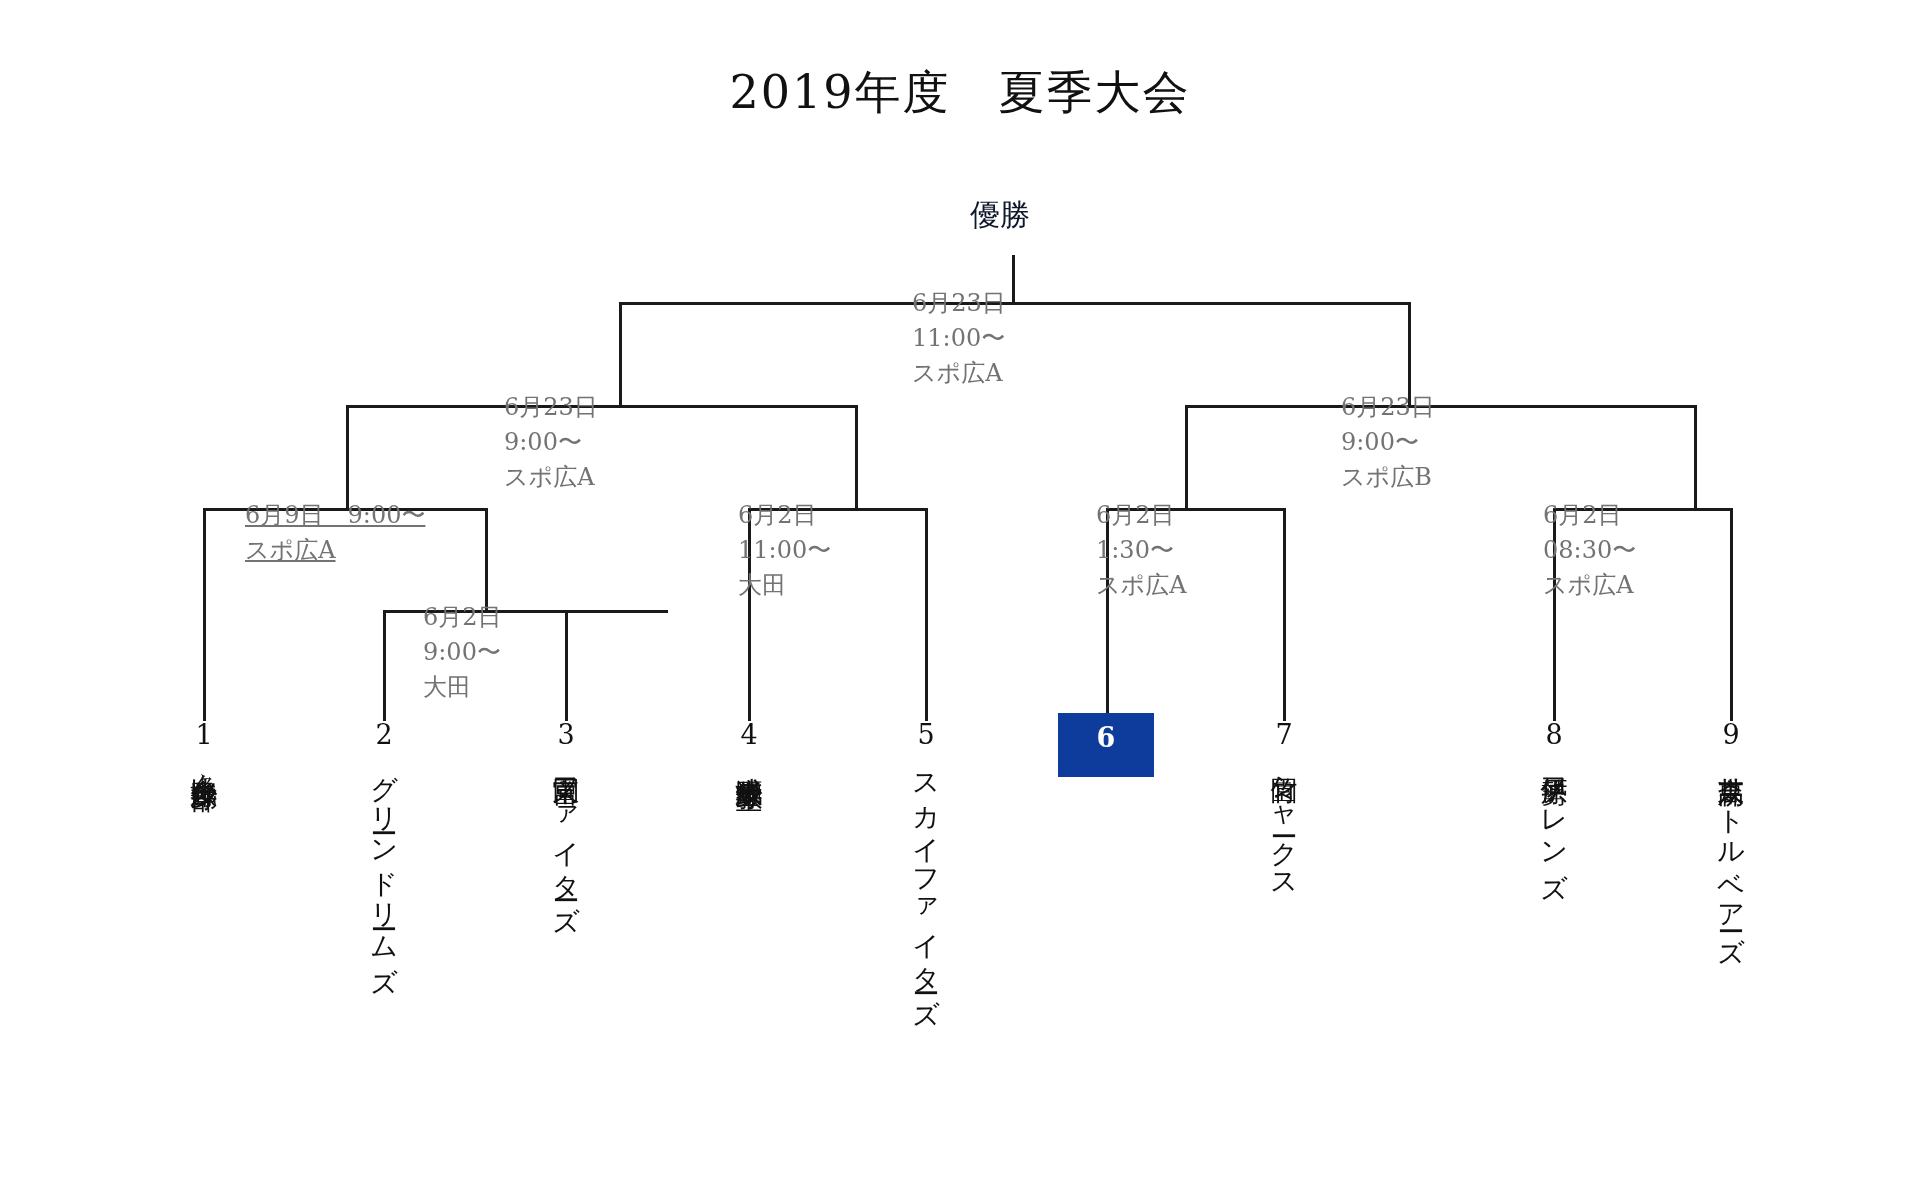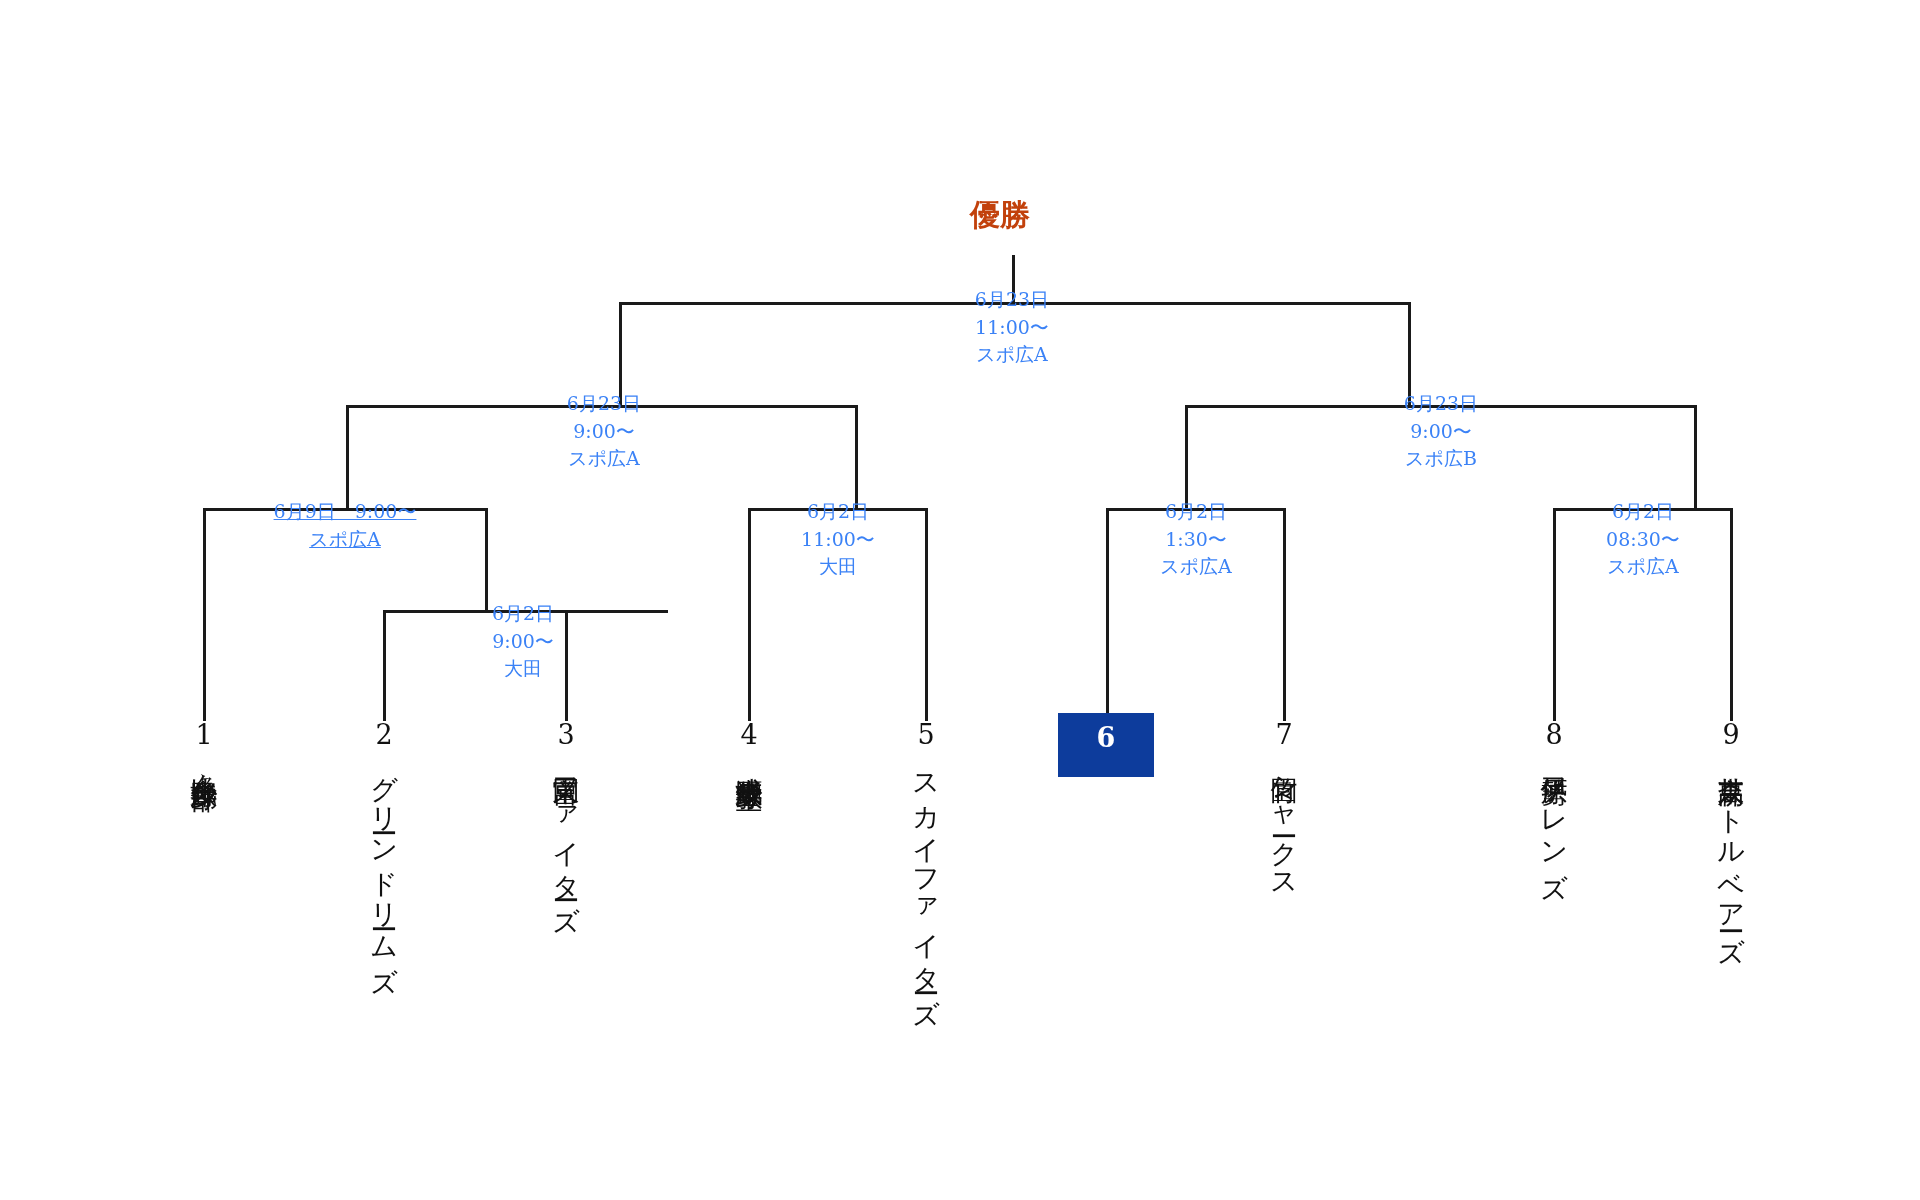--- a/index.html
+++ b/index.html
@@ -21,36 +21,34 @@
     letter-spacing:2px;
     color:#111;
     white-space:pre;
   }
 
   
   .champion{
     position:absolute;
     font-size:30px;
     text-align:center;
-    color:#c2410c;
+    color:#0f172a;
     white-space:nowrap;
-    font-weight:bold;
   }
 
   
   .hline{position:absolute;background:#1a1a1a;height:3px;}
   .vline{position:absolute;background:#1a1a1a;width:3px;}
 
   
   .match{
     position:absolute;
-    text-align:center;
-    font-size:19px;
+    font-size:24px;
     line-height:1.45;
-    color:#3b82f6;
+    color:#737373;
     white-space:nowrap;
   }
   .match div{display:block;}
 
   
   .team{
     position:absolute;
     width:96px;
     text-align:center;
     color:#111;
@@ -79,20 +77,21 @@
     padding-bottom:10px;
     width:96px;
   }
   .team.hl .seed,.team.hl .tname{color:#ffffff;font-weight:bold;}
 </style>
 </head>
 <body>
 
 <div id="stage">
 
+  <div class="title">2019年度　夏季大会</div>
 
   <div class="champion" style="left:930px;top:195px;width:140px;">優勝</div>
 
   <div class="vline" style="left:1012px;top:255px;height:50px;"></div>
 
   <div class="hline" style="left:619px;top:302px;width:792px;"></div>
 
   <div class="vline" style="left:619px;top:302px;height:105px;"></div>
   <div class="vline" style="left:1408px;top:302px;height:105px;"></div>
 

